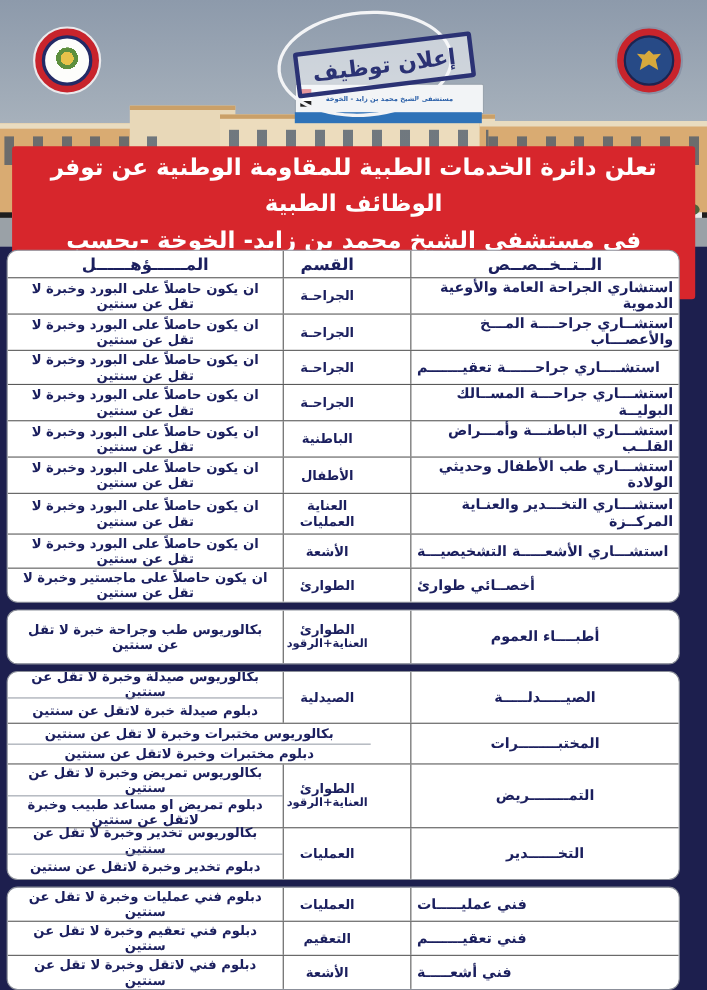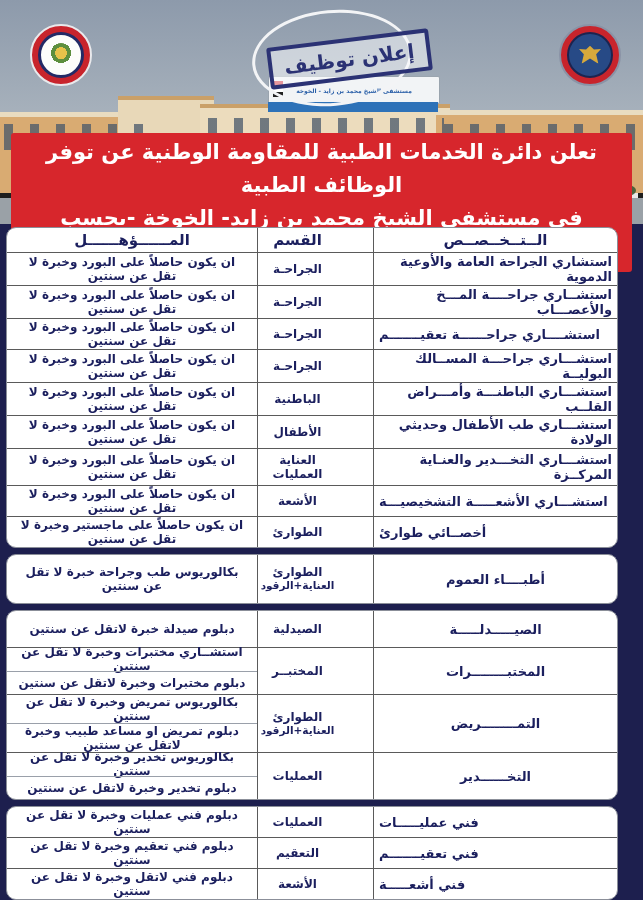--- a/index.html
+++ b/index.html
@@ -195,28 +195,28 @@
         </div>
         <div class="cell c-qual">بكالوريوس طب وجراحة  خبرة لا تقل عن سنتين</div>
       </div>
     </div>
 
     <div class="block">
       <div class="trow g3row">
         <div class="cell c-spec">الصيـــــدلـــــة</div>
         <div class="cell c-dept">الصيدلية</div>
         <div class="qsplit">
+          <div class="qsub">بكالوريوس صيدلة وخبرة لا تقل عن سنتين</div>
           <div class="qsub">دبلوم صيدلة خبرة لاتقل عن سنتين</div>
         </div>
       </div>
       <div class="trow g3row">
         <div class="cell c-spec">المختبــــــــرات</div>
-        <div class="cell c-dept">المختبــر</div>
-        <div class="qsplit">
-          <div class="qsub">استشــاري مختبرات  وخبرة لا تقل عن سنتين</div>
+        <div class="qsplit">
+          <div class="qsub">بكالوريوس مختبرات  وخبرة لا تقل عن سنتين</div>
           <div class="qsub">دبلوم مختبرات وخبرة لاتقل عن سنتين</div>
         </div>
       </div>
       <div class="trow g3row tall">
         <div class="cell c-spec">التمــــــــريض</div>
         <div class="cell c-dept">
           <span>الطوارئ</span>
           <span class="l2">العناية+الرقود</span>
         </div>
         <div class="qsplit">

